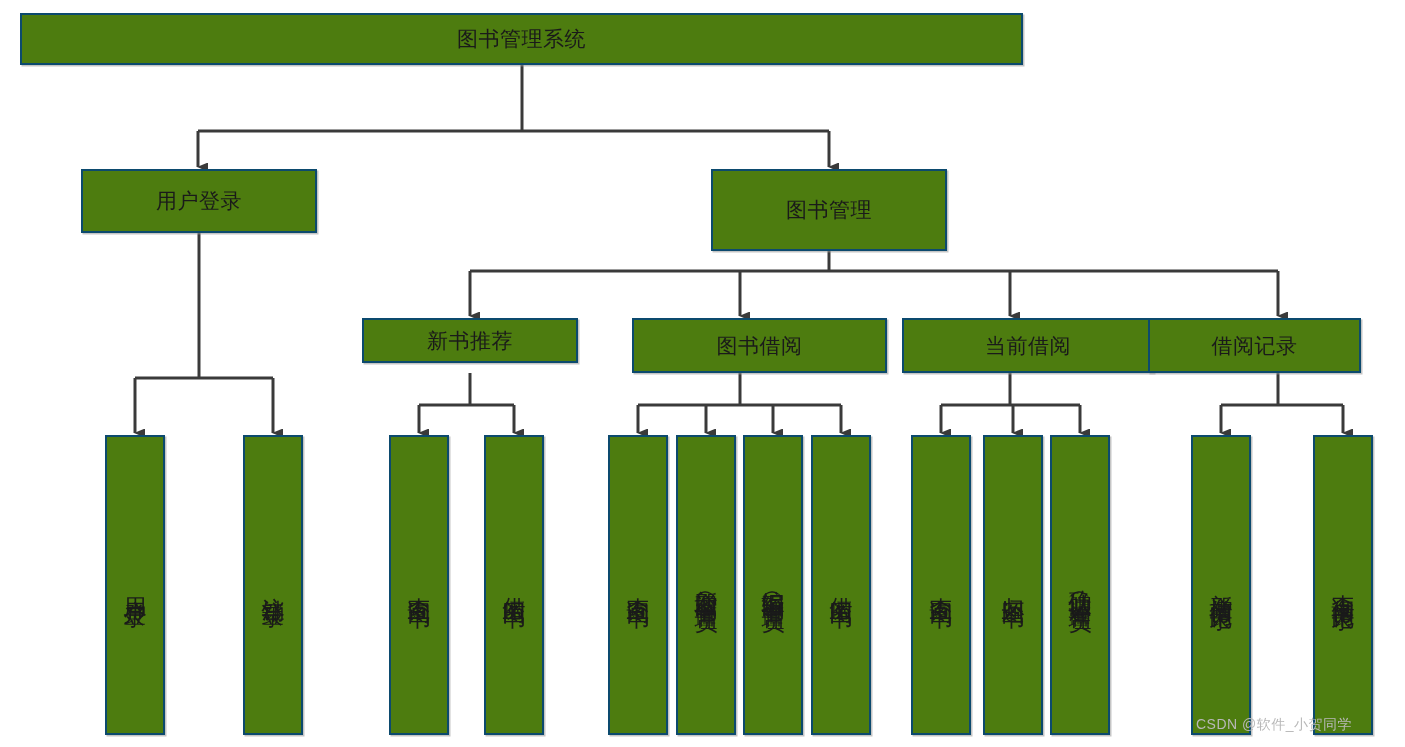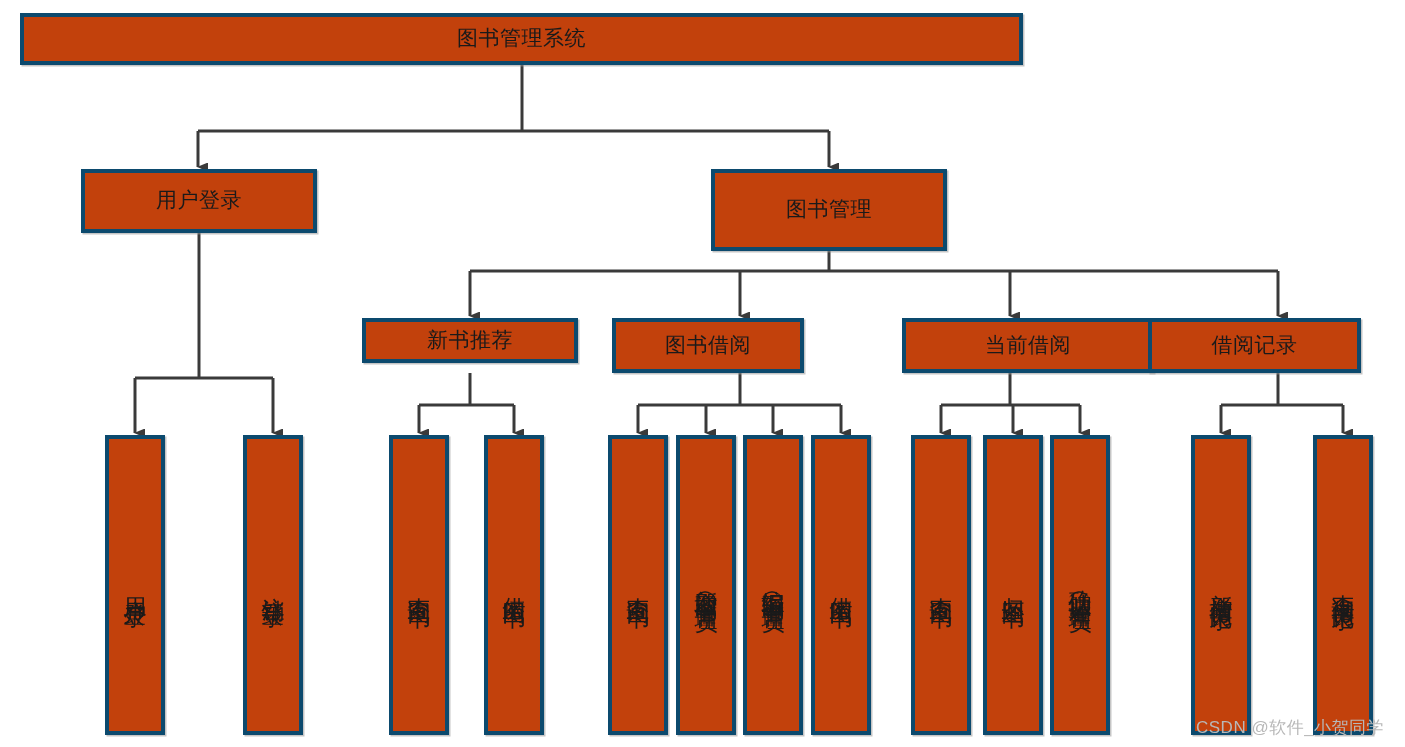--- a/index.html
+++ b/index.html
@@ -23,27 +23,26 @@
     position: absolute;
     left: 0;
     top: 0;
     width: 1405px;
     height: 747px;
     pointer-events: none;
   }
   .node {
     position: absolute;
     box-sizing: border-box;
-    background: #c2410c;
-    border: 4px solid #0c4a6e;
+    background: #4d7c0f;
+    border: 2px solid #0c4a6e;
     display: flex;
     align-items: center;
     justify-content: center;
     box-shadow: 1.5px 1.5px 0 0 rgba(150,150,150,0.55);
-    font-family: Liberation Serif, serif;
   }
   .node .label {
     color: #1a1a1a;
     text-align: center;
     line-height: 1.12;
     letter-spacing: 0.5px;
   }
   .node.horizontal .label {
     font-size: 21px;
     white-space: nowrap;
@@ -56,21 +55,21 @@
     writing-mode: vertical-rl;
     text-orientation: upright;
     font-size: 23px;
     letter-spacing: 3px;
     line-height: 1;
     max-height: 100%;
   }
   .watermark {
     position: absolute;
     color: #b8b8b8;
-    font-size: 17px;
+    font-size: 14px;
     letter-spacing: 0.5px;
     white-space: nowrap;
     user-select: none;
   }
 </style>
 </head>
 <body>
 
 <div id="diagram-root">
   <svg class="connectors" viewBox="0 0 1405 747" xmlns="http://www.w3.org/2000/svg">
@@ -122,21 +121,21 @@
       </div>
       <div class="node horizontal" style="left: 81px; top: 169px; width: 236px; height: 64px;">
         <span class="label">用户登录</span>
       </div>
       <div class="node horizontal" style="left: 711px; top: 169px; width: 236px; height: 82px;">
         <span class="label">图书管理</span>
       </div>
       <div class="node horizontal" style="left: 362px; top: 318px; width: 216px; height: 45px;">
         <span class="label">新书推荐</span>
       </div>
-      <div class="node horizontal" style="left: 612px; top: 318px; width: 192px; height: 55px;">
+      <div class="node horizontal" style="left: 632px; top: 318px; width: 255px; height: 55px;">
         <span class="label">图书借阅</span>
       </div>
       <div class="node horizontal" style="left: 902px; top: 318px; width: 252px; height: 55px;">
         <span class="label">当前借阅</span>
       </div>
       <div class="node horizontal" style="left: 1148px; top: 318px; width: 213px; height: 55px;">
         <span class="label">借阅记录</span>
       </div>
       <div class="node vertical" style="left: 105px; top: 435px; width: 60px; height: 300px;">
         <span class="label">用户登录</span>

